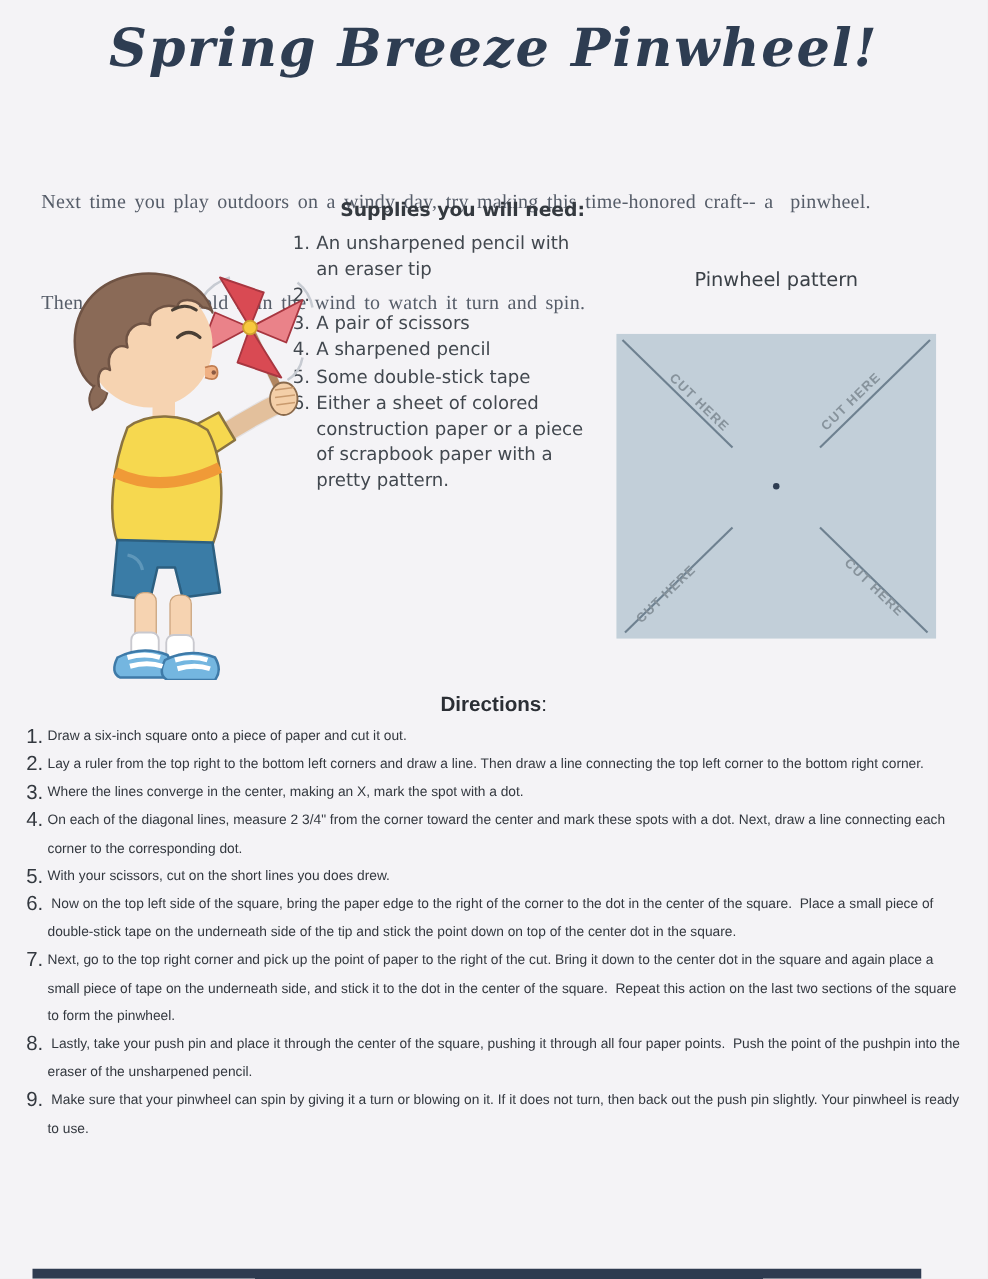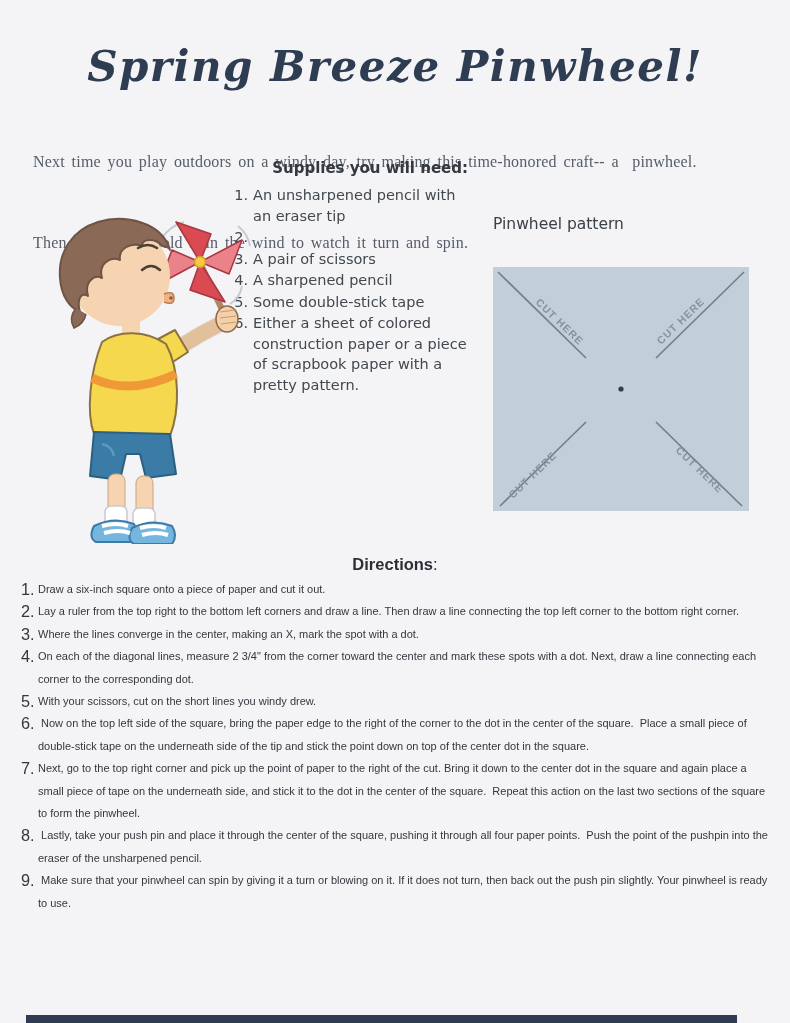--- a/index.html
+++ b/index.html
@@ -7,21 +7,21 @@
   .page{
     position:relative;
     width:790px;height:1023px;
     background:#f4f3f6;
     overflow:hidden;
     font-family:"Liberation Sans",sans-serif;
     margin:0 auto;
   }
   
   .title{
-    position:absolute;top:42px;left:0;width:790px;
+    position:absolute;top:14px;left:0;width:790px;
     text-align:center;
     font-family:"DejaVu Serif",serif;
     font-style:italic;font-weight:bold;
     font-size:42px;letter-spacing:1.5px;
     color:#2e3d52;
   }
   
   .intro{
     position:absolute;top:94px;left:33px;width:726px;
     font-family:Liberation Serif, serif;
@@ -46,21 +46,21 @@
     flex:0 0 20px;text-align:right;padding-right:5px;
     font-size:14.5px;line-height:20.5px;
   }
   .supply-text{
     flex:1;font-size:14.5px;line-height:20.5px;
     white-space:pre-wrap;
   }
   
   .pattern-title{
     position:absolute;top:215px;left:493px;width:256px;
-    text-align:left;
+    text-align:center;
     font-family:"DejaVu Sans",sans-serif;
     font-size:15.5px;color:#3a4047;
   }
   .pattern-square{
     position:absolute;top:267px;left:493px;
     width:256px;height:244px;
   }
   
   .boy{
     position:absolute;top:212px;left:30px;
@@ -223,21 +223,21 @@
     <div class="step">
       <span class="step-num">3.</span>
       <span class="step-text">Where the lines converge in the center, making an X, mark the spot with a dot.</span>
     </div>
     <div class="step">
       <span class="step-num">4.</span>
       <span class="step-text">On each of the diagonal lines, measure 2 3/4" from the corner toward the center and mark these spots with a dot. Next, draw a line connecting each corner to the corresponding dot.</span>
     </div>
     <div class="step">
       <span class="step-num">5.</span>
-      <span class="step-text">With your scissors, cut on the short lines you windy drew.</span>
+      <span class="step-text">With your scissors, cut on the short lines you does drew.</span>
     </div>
     <div class="step">
       <span class="step-num">6.</span>
       <span class="step-text"> Now on the top left side of the square, bring the paper edge to the right of the corner to the dot in the center of the square.  Place a small piece of double-stick tape on the underneath side of the tip and stick the point down on top of the center dot in the square.</span>
     </div>
     <div class="step">
       <span class="step-num">7.</span>
       <span class="step-text">Next, go to the top right corner and pick up the point of paper to the right of the cut. Bring it down to the center dot in the square and again place a small piece of tape on the underneath side, and stick it to the dot in the center of the square.  Repeat this action on the last two sections of the square to form the pinwheel.</span>
     </div>
     <div class="step">

